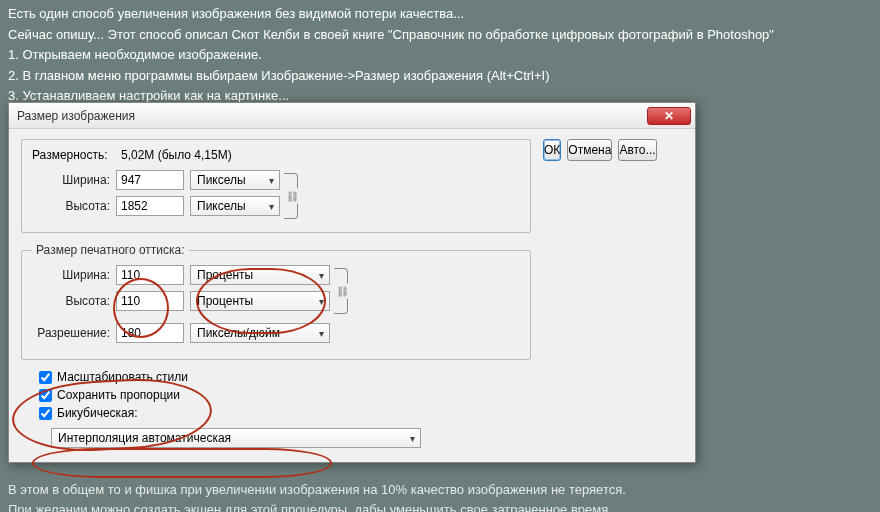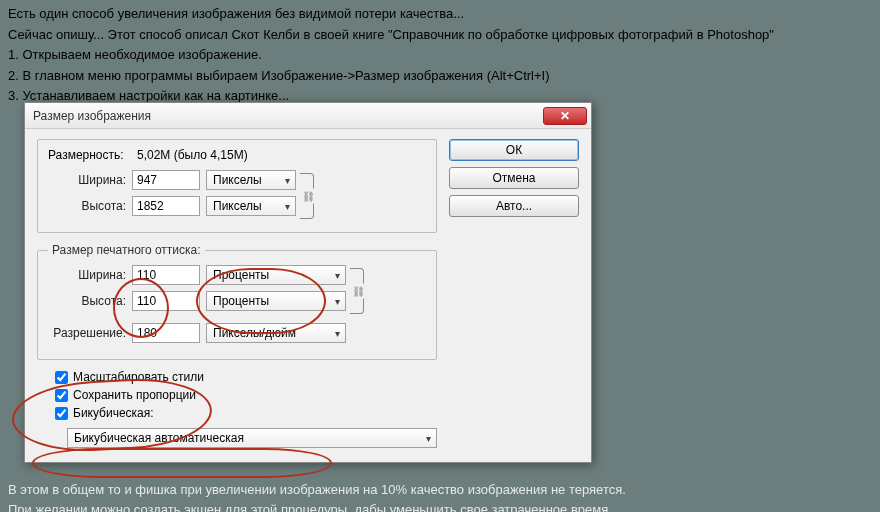--- a/index.html
+++ b/index.html
@@ -6,31 +6,31 @@
   body {
     width: 880px;
     height: 512px;
     background: #6b7d7c;
     font-family: Tahoma, Arial, sans-serif;
     font-size: 12px;
     overflow: hidden;
     position: relative;
   }
   .intro {
-    color: #000000;
+    color: #ffffff;
     font-size: 13px;
     padding: 4px 19px 0 8px;
     line-height: 1.5;
   }
   .intro p { margin-bottom: 1px; }
   .dialog {
     position: absolute;
-    left: 24px;
+    left: 8px;
     top: 102px;
-    width: 568px;
+    width: 688px;
     background: #f0f0f0;
     border: 1px solid #888;
     box-shadow: 2px 2px 10px rgba(0,0,0,.4);
   }
   .titlebar {
     height: 26px;
     background: linear-gradient(#fdfdfd,#e8e8e8);
     border-bottom: 1px solid #ccc;
     display: flex;
     align-items: center;
@@ -47,21 +47,21 @@
     color: #fff;
     display:flex; align-items:center; justify-content:center;
     font-size: 12px; font-weight:bold;
   }
   .body {
     display:flex;
     padding: 10px 12px 14px 12px;
     gap: 12px;
   }
   .left { flex:1; }
-  .right { width: 140px; display:flex; flex-direction:column; gap:6px; }
+  .right { width: 140px; display:flex; gap:6px; }
   .btn {
     height: 22px;
     background: linear-gradient(#fefefe,#e2e2e2);
     border: 1px solid #8a8a8a;
     border-radius: 3px;
     font-size: 12px;
     text-align:center;
     line-height:20px;
     cursor:pointer;
   }
@@ -216,21 +216,21 @@
         </label>
         <label class="chk">
           <input type="checkbox" checked="" style="">
           <span>Сохранить пропорции</span>
         </label>
         <label class="chk">
           <input type="checkbox" checked="" style="">
           <span>Бикубическая:</span>
         </label>
         <span class="sel interp-sel">
-            <span>Бикубическая автоматическая</span>
+            <span>Интерполяция автоматическая</span>
           </span>
       </div>
     </div>
 
     <div class="right">
       <div class="btn primary">ОК</div>
       <div class="btn">Отмена</div>
       <div class="btn">Авто...</div>
     </div>
   </div>

